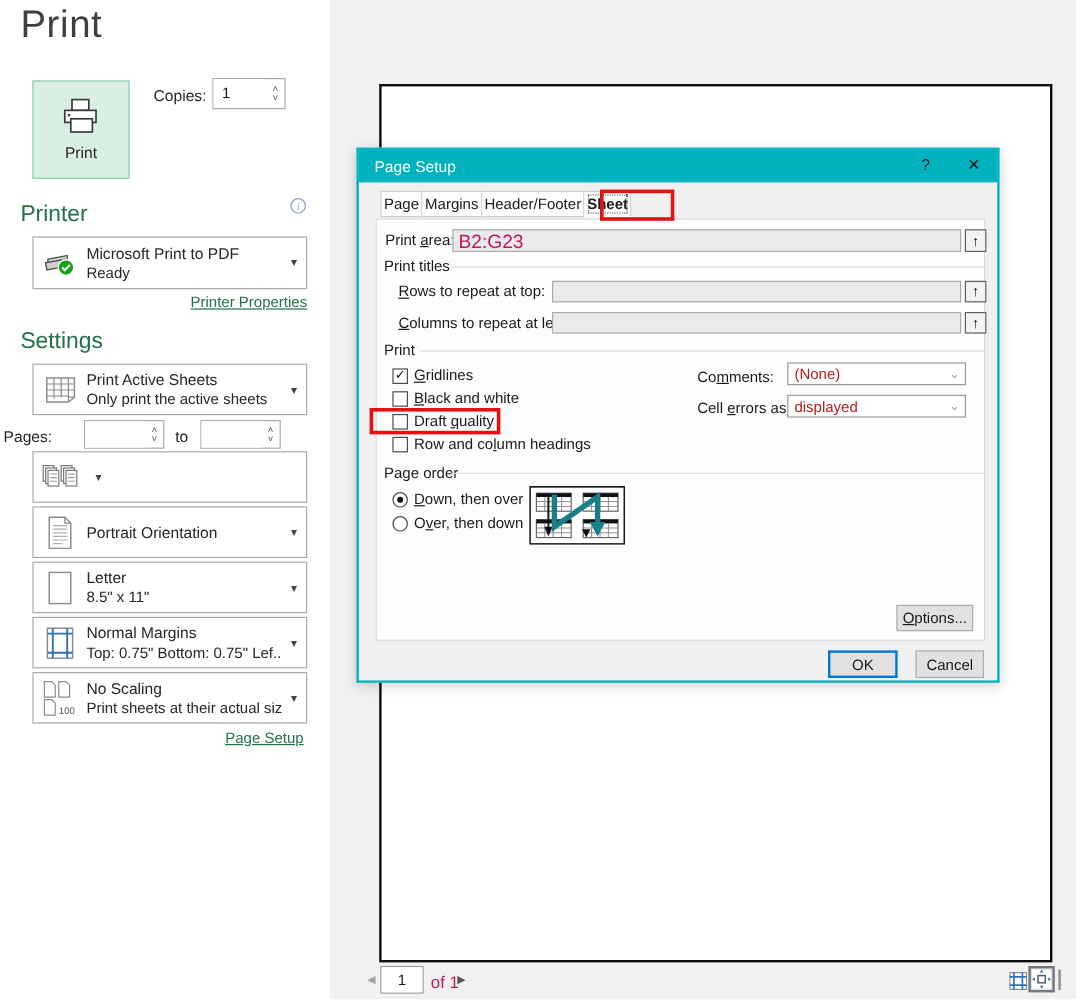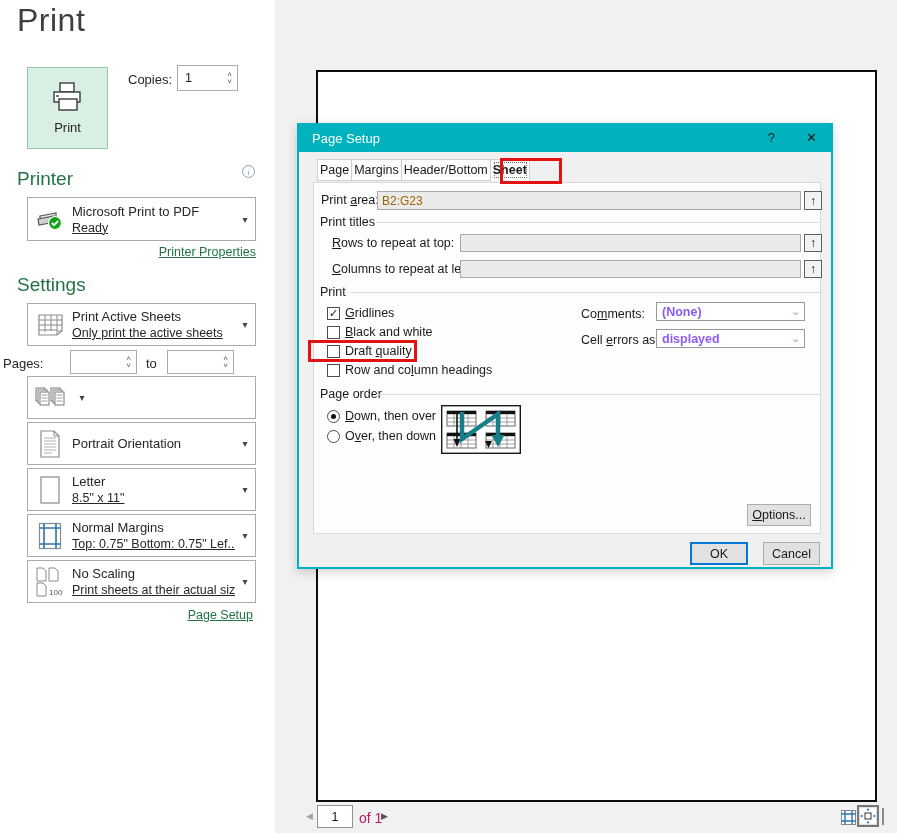--- a/index.html
+++ b/index.html
@@ -18,21 +18,21 @@
   .spinner input { flex:1; min-width:0; border:0; outline:none; font:12.5px "Liberation Sans",sans-serif; padding-left:7px; color:#1a1a1a; }
   .spin-btns { width:15px; display:flex; flex-direction:column; align-items:center; justify-content:center; color:#555; }
   .spin-btns span { font-size:8px; line-height:7px; cursor:pointer; }
   .copies-spin { left:177px; top:65px; width:61px; height:26px; }
   h2.section { position:absolute; font-size:19px; font-weight:400; color:#217346; }
   .info-icon { position:absolute; left:242px; top:165px; width:13px; height:13px; border:1px solid #8da0b8; border-radius:50%; color:#8da0b8; font-size:9px; font-style:italic; font-family:"Liberation Serif",serif; display:flex; align-items:center; justify-content:center; }
   .combo { position:absolute; left:27px; width:229px; height:43px; background:#fff; border:1px solid #ababab; display:flex; align-items:center; cursor:pointer; }
   .combo .icon-cell { width:44px; display:flex; justify-content:center; flex-shrink:0; }
   .combo .txt { flex:1; overflow:hidden; }
   .combo .t1 { font-size:13px; color:#262626; white-space:nowrap; }
-  .combo .t2 { font-size:12.5px; color:#262626; white-space:pre; margin-top:2px;text-decoration:underline; }
+  .combo .t2 { font-size:12.5px; color:#262626; white-space:pre; margin-top:2px; }
   .combo .caret { width:20px; color:#444; font-size:10px; text-align:center; flex-shrink:0; }
   .green-link { position:absolute; font-size:12.5px; color:#217346; text-decoration:underline; cursor:pointer; }
   .pages-label { position:absolute; left:3px; top:356px; font-size:13px; color:#262626; }
 
   
   .preview-pane { position:absolute; left:275px; top:0; width:622px; height:833px; background:#f1f1f1; }
   .sheet-page { position:absolute; left:41px; top:70px; width:561px; height:732px; background:#fff; border:2px solid #0d0d0d; }
   .nav-prev { position:absolute; left:31px; top:811px; font-size:9px; color:#a3a3a3; cursor:pointer; }
   .nav-box { position:absolute; left:42px; top:805px; width:36px; height:23px; background:#fff; border:1px solid #919191; }
   .nav-box input { width:100%; height:100%; border:0; outline:none; text-align:center; font:12.5px "Liberation Sans",sans-serif; color:#1a1a1a; }
@@ -47,30 +47,30 @@
   .dlg-titlebar { position:absolute; left:0; top:0; width:100%; height:27px; background:#00b2bd; display:flex; align-items:center; }
   .dlg-title { margin-left:13px; font-size:13px; color:#fdfdfd; }
   .dlg-help { position:absolute; right:56px; top:5px; font-size:13px; color:#1a1a1a; cursor:pointer; }
   .dlg-close { position:absolute; right:14px; top:5px; font-size:13px; color:#1a1a1a; cursor:pointer; }
   .tabs { position:absolute; left:18px; top:34px; display:flex; }
   .tab { height:22px; padding:0 2px; background:#fdfdfd; border:1px solid #d0d0d0; border-left-width:0; display:flex; align-items:center; font-size:12.5px; color:#1a1a1a; cursor:pointer; }
   .tab:first-child { border-left-width:1px; }
   .tab.selected { font-weight:bold; outline:1px dotted #6a6a6a; outline-offset:-4px; position:relative; border-bottom-color:#fdfdfd; }
   .tab-panel { position:absolute; left:14px; top:57px; width:508px; height:352px; background:#fdfdfd; border:1px solid #d9d9d9; font-size:12.5px; color:#1a1a1a; }
   .lbl { position:absolute; white-space:nowrap; }
-  .field { position:absolute; background:#eaeaea; border:1px solid #ababab; font-size:12px; color:#a16207; padding:2px 0 0 4px; }
+  .field { position:absolute; background:#eaeaea; border:1px solid #ababab; font-size:16px; color:#be185d; padding:2px 0 0 4px; }
   .rs-btn { position:absolute; width:18px; height:19px; background:#f2f2f2; border:1px solid #5f5f5f; font-weight:bold; font-size:12px; color:#111; display:flex; align-items:center; justify-content:center; cursor:pointer; }
   .group-line { position:absolute; height:1px; background:#dcdcdc; }
   .cb-row { position:absolute; left:13px; display:flex; align-items:center; gap:5px; }
   .cb-box { width:13px; height:13px; background:#fff; border:1px solid #4d4d4d; font-size:11px; line-height:11px; color:#111; text-align:center; cursor:pointer; flex-shrink:0; }
   .radio-row { position:absolute; left:13px; display:flex; align-items:center; gap:5px; }
   .radio { width:13px; height:13px; border:1px solid #4d4d4d; border-radius:50%; background:#fff; position:relative; cursor:pointer; flex-shrink:0; }
   .radio.selected::after { content:""; position:absolute; left:3px; top:3px; width:5px; height:5px; border-radius:50%; background:#111; }
   .dd { position:absolute; width:149px; height:19px; background:#fff; border:1px solid #999; display:flex; align-items:center; cursor:pointer; }
-  .dd .dd-val { flex:1; padding-left:5px; font-size:12.5px; color:#8b5cf6;font-weight:bold; }
+  .dd .dd-val { flex:1; padding-left:5px; font-size:12.5px; color:#b91c1c; }
   .dd .dd-chev { width:17px; text-align:center; color:#8fa3bd; font-size:11px; }
   .btn { position:absolute; background:#e1e1e1; border:1px solid #adadad; font-size:12.5px; color:#1a1a1a; display:flex; align-items:center; justify-content:center; cursor:pointer; }
   .btn.default { border:2px solid #0078d7; }
   .red-box { position:absolute; border:3px solid #e31212; pointer-events:none; }
   .order-preview { position:absolute; left:127px; top:222px; width:80px; height:49px; }
   u { text-decoration:underline; }
 </style>
 </head>
 <body>
 
@@ -268,21 +268,21 @@
   <div class="dialog">
     <div class="dlg-titlebar">
       <span class="dlg-title">Page Setup</span>
     </div>
     <span class="dlg-help">?</span>
     <span class="dlg-close">✕</span>
 
     <div class="tabs">
       <div class="tab">Page</div>
       <div class="tab">Margins</div>
-      <div class="tab">Header/Bottom</div>
+      <div class="tab">Header/Footer</div>
       <div class="tab selected">Sheet</div>
     </div>
 
     <div class="tab-panel">
 
       <span class="lbl" style="left:7px;top:10px">Print <u>a</u>rea:</span>
       <div class="field" style="left:63px;top:8px;width:424px;height:19px">B2:G23</div>
       <div class="rs-btn" style="left:490px;top:8px">
           <span>↑</span>
         </div>

